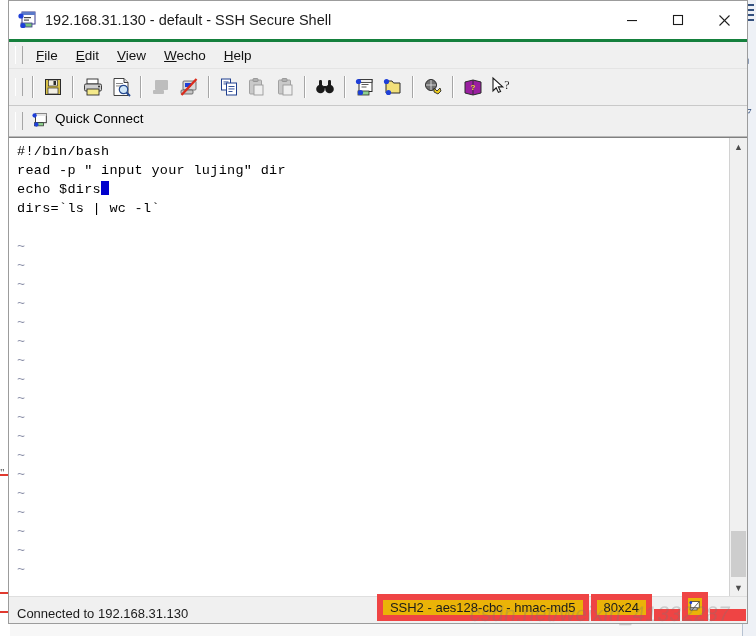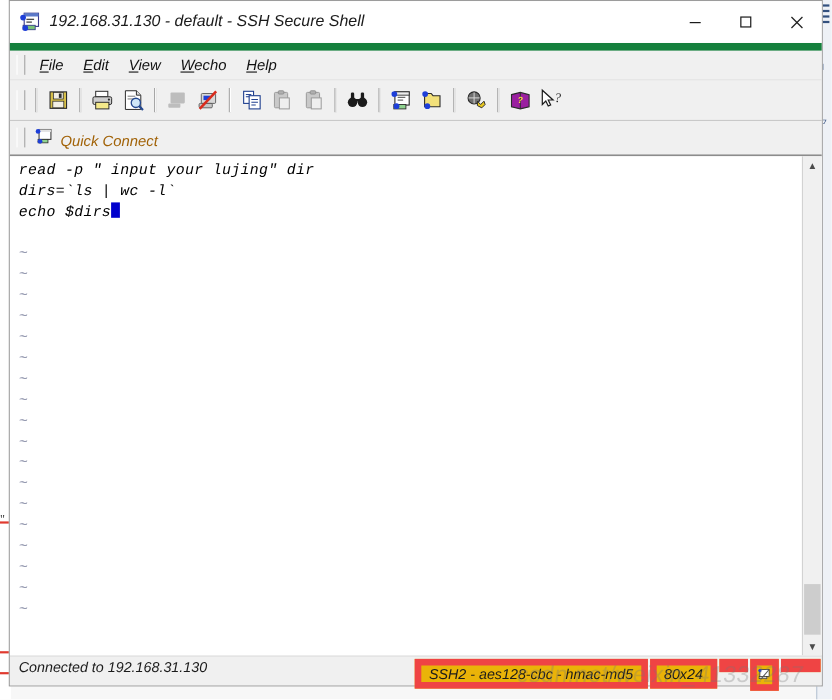--- a/index.html
+++ b/index.html
@@ -73,21 +73,20 @@
     position: absolute;
     left: 8px;
     top: 0px;
     width: 740px;
     height: 624px;
     background: #f0f0f0;
     border: 1px solid #9c9c9c;
     box-sizing: border-box;
     display: flex;
     flex-direction: column;
-    font-style: italic;
   }
 
   
   .titlebar {
     height: 38px;
     background: #ffffff;
     display: flex;
     align-items: center;
     flex: 0 0 auto;
     position: relative;
@@ -119,21 +118,21 @@
     justify-content: center;
     color: #202020;
   }
 
   
   .menubar {
     height: 26px;
     background: #f0f0f0;
     display: flex;
     align-items: center;
-    border-top: 7px solid #15803d;
+    border-top: 3px solid #15803d;
     flex: 0 0 auto;
   }
   .grip {
     width: 8px;
     height: 18px;
     margin: 0 4px 0 6px;
     border-left: 1px solid #fff;
     border-right: 1px solid #a6a6a6;
     box-sizing: border-box;
   }
@@ -176,25 +175,25 @@
   .qcbar {
     height: 30px;
     background: #f0f0f0;
     display: flex;
     align-items: center;
     border-bottom: 1px solid #b9b9b9;
     flex: 0 0 auto;
   }
   .qc-btn {
     display: flex;
-    align-items: flex-end;
+    align-items: flex-start;
     gap: 6px;
     padding: 2px 8px 2px 4px;
     font-size: 13.5px;
-    color: #a16207;
+    color: #000000;
     white-space: nowrap;
   }
 
   
   .terminal-wrap {
     flex: 1 1 auto;
     display: flex;
     background: #ffffff;
     border-top: 1px solid #808080;
     position: relative;
@@ -251,21 +250,21 @@
     bottom: 2px;
     height: 46px;
     background: #cdcdcd;
   }
 
   
   .statusbar {
     height: 26px;
     background: #f0f0f0;
     display: flex;
-    align-items: flex-start;
+    align-items: flex-end;
     border-top: 1px solid #dfdfdf;
     flex: 0 0 auto;
     position: relative;
   }
   .st-panel {
     display: flex;
     align-items: center;
     padding: 0 7px;
     font-size: 13px;
     color: #1b1b1b;
@@ -517,23 +516,24 @@
             <circle cx="4" cy="5" r="2.4" fill="#1e3fd8"></circle>
             <circle cx="6" cy="15" r="2.4" fill="#1e3fd8"></circle>
           </svg>
         </span>
         <span>Quick Connect</span>
       </div>
     </div>
 
     <div class="terminal-wrap">
       <div class="terminal">
+        <div class="tline">#!/bin/bash</div>
         <div class="tline">read -p " input your lujing" dir</div>
+        <div class="tline"><span>echo $dirs</span><span class="cursor"></span></div>
         <div class="tline">dirs=`ls | wc -l`</div>
-        <div class="tline"><span>echo $dirs</span><span class="cursor"></span></div>
         <div class="spacer"></div>
         <div id="tilde-host">
             <div class="tline tilde">~</div>
             <div class="tline tilde">~</div>
             <div class="tline tilde">~</div>
             <div class="tline tilde">~</div>
             <div class="tline tilde">~</div>
             <div class="tline tilde">~</div>
             <div class="tline tilde">~</div>
             <div class="tline tilde">~</div>

